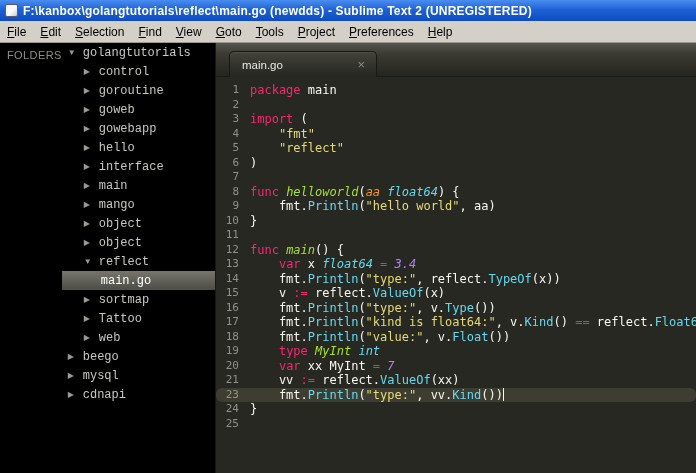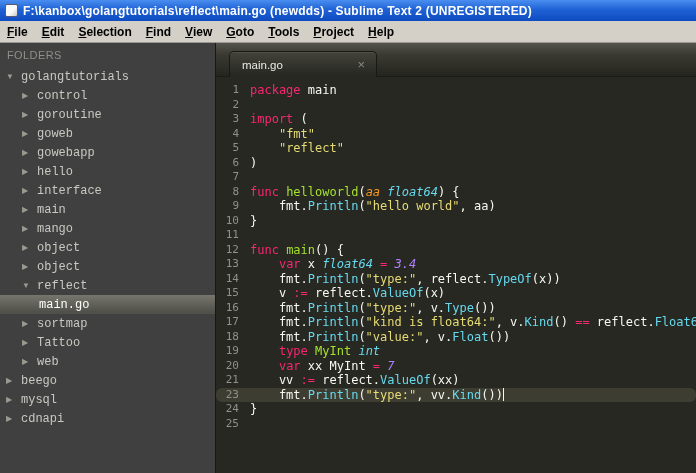--- a/index.html
+++ b/index.html
@@ -14,28 +14,28 @@
     background:linear-gradient(180deg,#4a8ef0 0%,#1f62d5 45%,#0d4bc0 100%);
     color:#fff; font-weight:bold; font-size:12px; white-space:nowrap; overflow:hidden;
   }
   .app-icon { width:13px; height:13px; flex:0 0 13px; border-radius:2px;
     background:linear-gradient(135deg,#fafafa 55%,#c9c9c9); border:1px solid #5a5a72; }
   .title-text { overflow:hidden; text-overflow:ellipsis; letter-spacing:.2px; }
 
   
   .menubar { height:22px; flex:0 0 22px; background:#d4d0c8; border-bottom:1px solid #9a9890;
     display:flex; align-items:center; font-size:12px; color:#000; }
-  .menu-item { padding:14px 7px; cursor:default;font-weight:bold; }
+  .menu-item { padding:14px 7px; cursor:default; }
   .menu-item u { text-decoration:underline; }
 
   .main { flex:1; display:flex; min-height:0; }
 
   
-  .sidebar { width:216px; flex:0 0 216px; background:#404040; border-right:1px solid #171713;
-    display:flex; flex-direction:column; overflow:hidden; }
+  .sidebar { width:216px; flex:0 0 216px; background:#000000; border-right:1px solid #171713;
+    display:flex; flex-direction:row; overflow:hidden; }
   .sidebar-header { font-size:11px; color:#8f9089; padding:6px 0 6px 7px; letter-spacing:.4px; }
   .tree { flex:1; overflow:hidden; font-size:12px; color:var(--sidebar_fg,#c9c9c3); }
   .tree-row { height:19px; display:flex; align-items:center; white-space:nowrap; cursor:default; }
   .tree-row.selected { background:linear-gradient(180deg,#76766e,#50504a 90%); color:#fff; }
   .arrow { width:14px; flex:0 0 14px; font-size:8px; color:#9a9a92; display:inline-flex; align-items:center; }
   .tree-label { padding-left:1px;font-family:Liberation Mono, monospace; }
 
   
   .editor-col { flex:1; display:flex; flex-direction:column; min-width:0; }
   .tabbar { height:34px; flex:0 0 34px; display:flex; align-items:flex-end; padding-left:13px;
@@ -52,21 +52,21 @@
   .line { display:flex; height:14.5px; line-height:14.5px;
     font-family:"DejaVu Sans Mono", monospace; font-size:12px; white-space:pre; }
   .line.current { background:var(--line_highlight,#3E3D32);border-radius:6px; }
   .ln { flex:0 0 34px; width:34px; text-align:right; padding-right:11px;
     color:var(--gutter_fg,#90918B); font-size:11px; }
   .code { flex:1; color:var(--editor_fg,#F8F8F2); overflow:hidden; }
   .tok-kw  { color:var(--keyword,#F92672); }
   .tok-op  { color:var(--keyword,#F92672); }
   .tok-str { color:var(--string,#E6DB74); }
   .tok-num { color:var(--number,#AE81FF);font-style:italic; }
-  .tok-fn  { color:var(--function_name,#A6E22E); }
+  .tok-fn  { color:var(--function_name,#A6E22E);font-style:italic; }
   .tok-call{ color:var(--support_function,#66D9EF); }
   .tok-typ { color:var(--support_function,#66D9EF); font-style:italic; }
   .tok-par { color:var(--parameter,#FD971F); font-style:italic; }
   .tok-pl  { color:var(--editor_fg,#F8F8F2); }
   .caret { display:inline-block; width:1px; height:13px; background:#f8f8f0; vertical-align:-2px; }
 </style>
 </head>
 <body>
 
 <div class="window">
@@ -78,20 +78,21 @@
 
   <div class="menubar">
       <span class="menu-item"><u>F</u>ile</span>
       <span class="menu-item"><u>E</u>dit</span>
       <span class="menu-item"><u>S</u>election</span>
       <span class="menu-item"><u>F</u>ind</span>
       <span class="menu-item"><u>V</u>iew</span>
       <span class="menu-item"><u>G</u>oto</span>
       <span class="menu-item"><u>T</u>ools</span>
       <span class="menu-item"><u>P</u>roject</span>
+      <span class="menu-item"><u>P</u>references</span>
       <span class="menu-item"><u>H</u>elp</span>
     </div>
 
   <div class="main">
 
     <div class="sidebar">
       <div class="sidebar-header">FOLDERS</div>
       <div class="tree">
           <div class="tree-row" style="padding-left: 6px;">
             <span class="arrow">▼</span>

